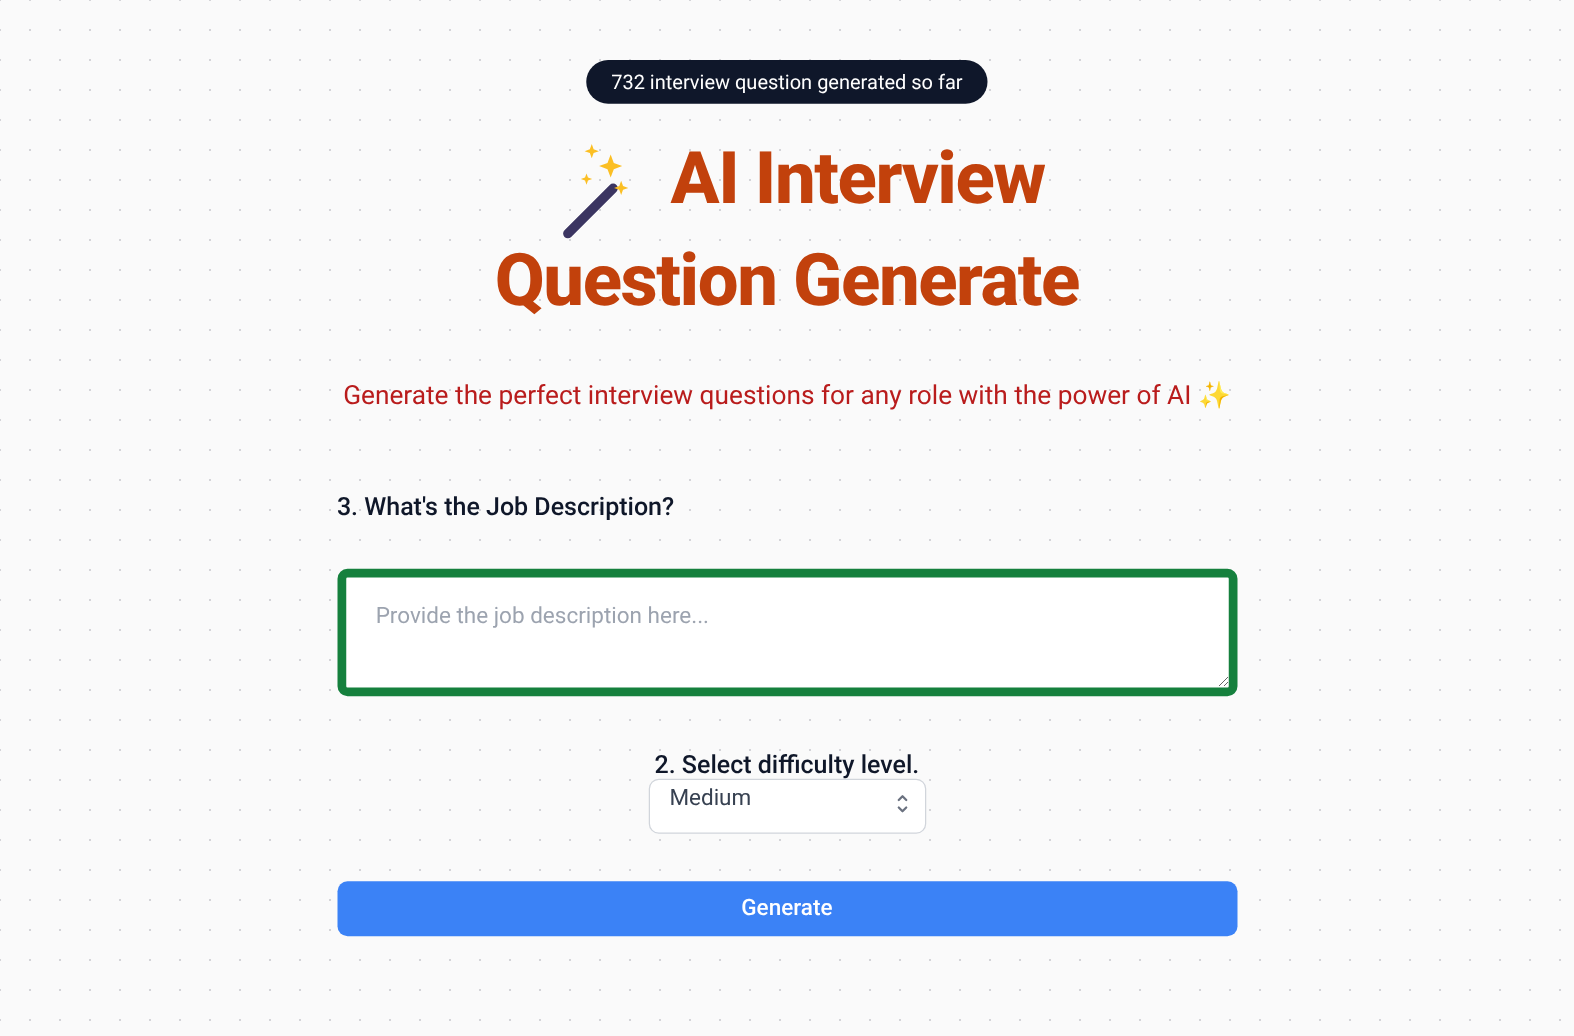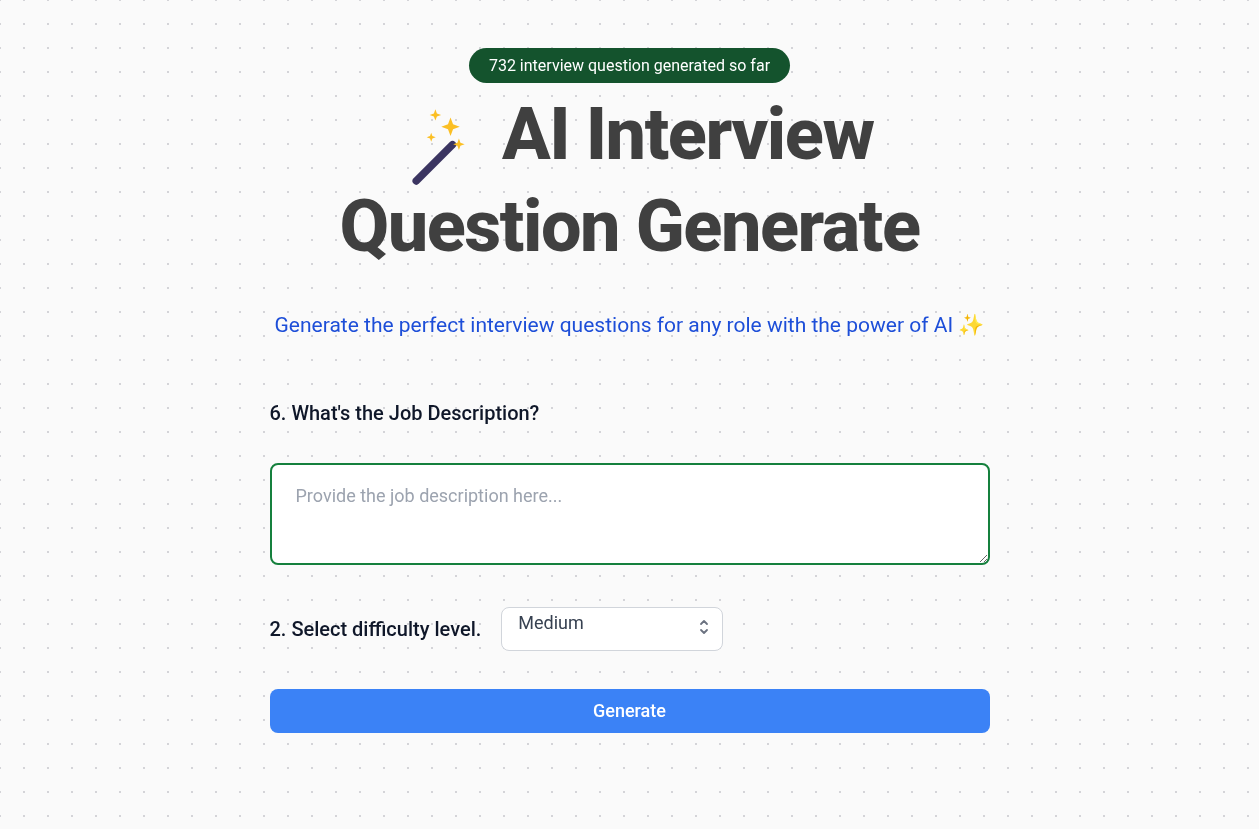--- a/index.html
+++ b/index.html
@@ -13,83 +13,83 @@
       width: 1259px;
       color: #0f1729;
     }
     .container {
       display: flex;
       flex-direction: column;
       align-items: center;
       padding-top: 48px;
     }
     .badge {
-      background-color: #14532d;
+      background-color: #0f172a;
       color: #ffffff;
       border-radius: 9999px;
       padding: 8px 20px;
       font-size: 16px;
       font-weight: 400;
-      margin-bottom: 14px;
+      margin-bottom: 28px;
     }
     .title-wrap {
       text-align: center;
       max-width: 760px;
     }
     h1.title {
-      font-size: 72px;
+      font-size: 58px;
       font-weight: 800;
       line-height: 1.05;
-      color: #404040;
+      color: #c2410c;
       letter-spacing: -0.02em;
       margin-bottom: 48px;
     }
     .wand-icon {
       display: inline-block;
       vertical-align: -0.1em;
       margin-right: 16px;
     }
     .wand-svg { width: 84px; height: 84px; display: inline-block; vertical-align: middle; }
     .subtitle {
       font-size: 21px;
-      color: #1d4ed8;
+      color: #b91c1c;
       margin-bottom: 64px;
       text-align: center;
     }
     .form {
       width: 720px;
       display: flex;
       flex-direction: column;
       align-items: stretch;
     }
     .label-1 {
       font-size: 20px;
       font-weight: 500;
       color: #0f1729;
       margin-bottom: 38px;
     }
     .textarea {
       width: 100%;
       min-height: 102px;
-      border: 2px solid #15803d;
+      border: 7px solid #15803d;
       border-radius: 8px;
       padding: 20px 24px;
       font-size: 18px;
       color: #374151;
       resize: both;
       font-family: inherit;
       background: #ffffff;
     }
     .textarea::placeholder { color: #9ca3af; }
     .row-difficulty {
       display: flex;
       align-items: center;
-      gap: 20px;
       margin-top: 42px;
       margin-bottom: 38px;
+      flex-direction: column;
     }
     .label-2 {
       font-size: 20px;
       font-weight: 500;
       color: #0f1729;
     }
     .select-wrap {
       position: relative;
     }
     .select {
@@ -150,21 +150,21 @@
           </g>
         </svg>
       </span><span> AI Interview</span><br><span>Question Generate</span>
     </h1>
   </div>
 
   <p class="subtitle">Generate the perfect interview questions for any role with the power of AI ✨</p>
 
   <div class="form">
 
-    <label class="label-1">6. What's the Job Description?</label>
+    <label class="label-1">3. What's the Job Description?</label>
 
     <textarea class="textarea" placeholder="Provide the job description here..." style=""></textarea>
 
     <div class="row-difficulty">
       <span class="label-2">2. Select difficulty level.</span>
       <div class="select-wrap">
         <select class="select" id="difficulty-select"><option value="Easy">Easy</option><option value="Medium" selected="">Medium</option><option value="Hard">Hard</option></select>
         <span class="select-caret">
           <svg width="14" height="18" viewBox="0 0 14 18" fill="none" stroke="currentColor" stroke-width="1.8" stroke-linecap="round" stroke-linejoin="round">
             <polyline points="4 6 7 3 10 6"></polyline>

